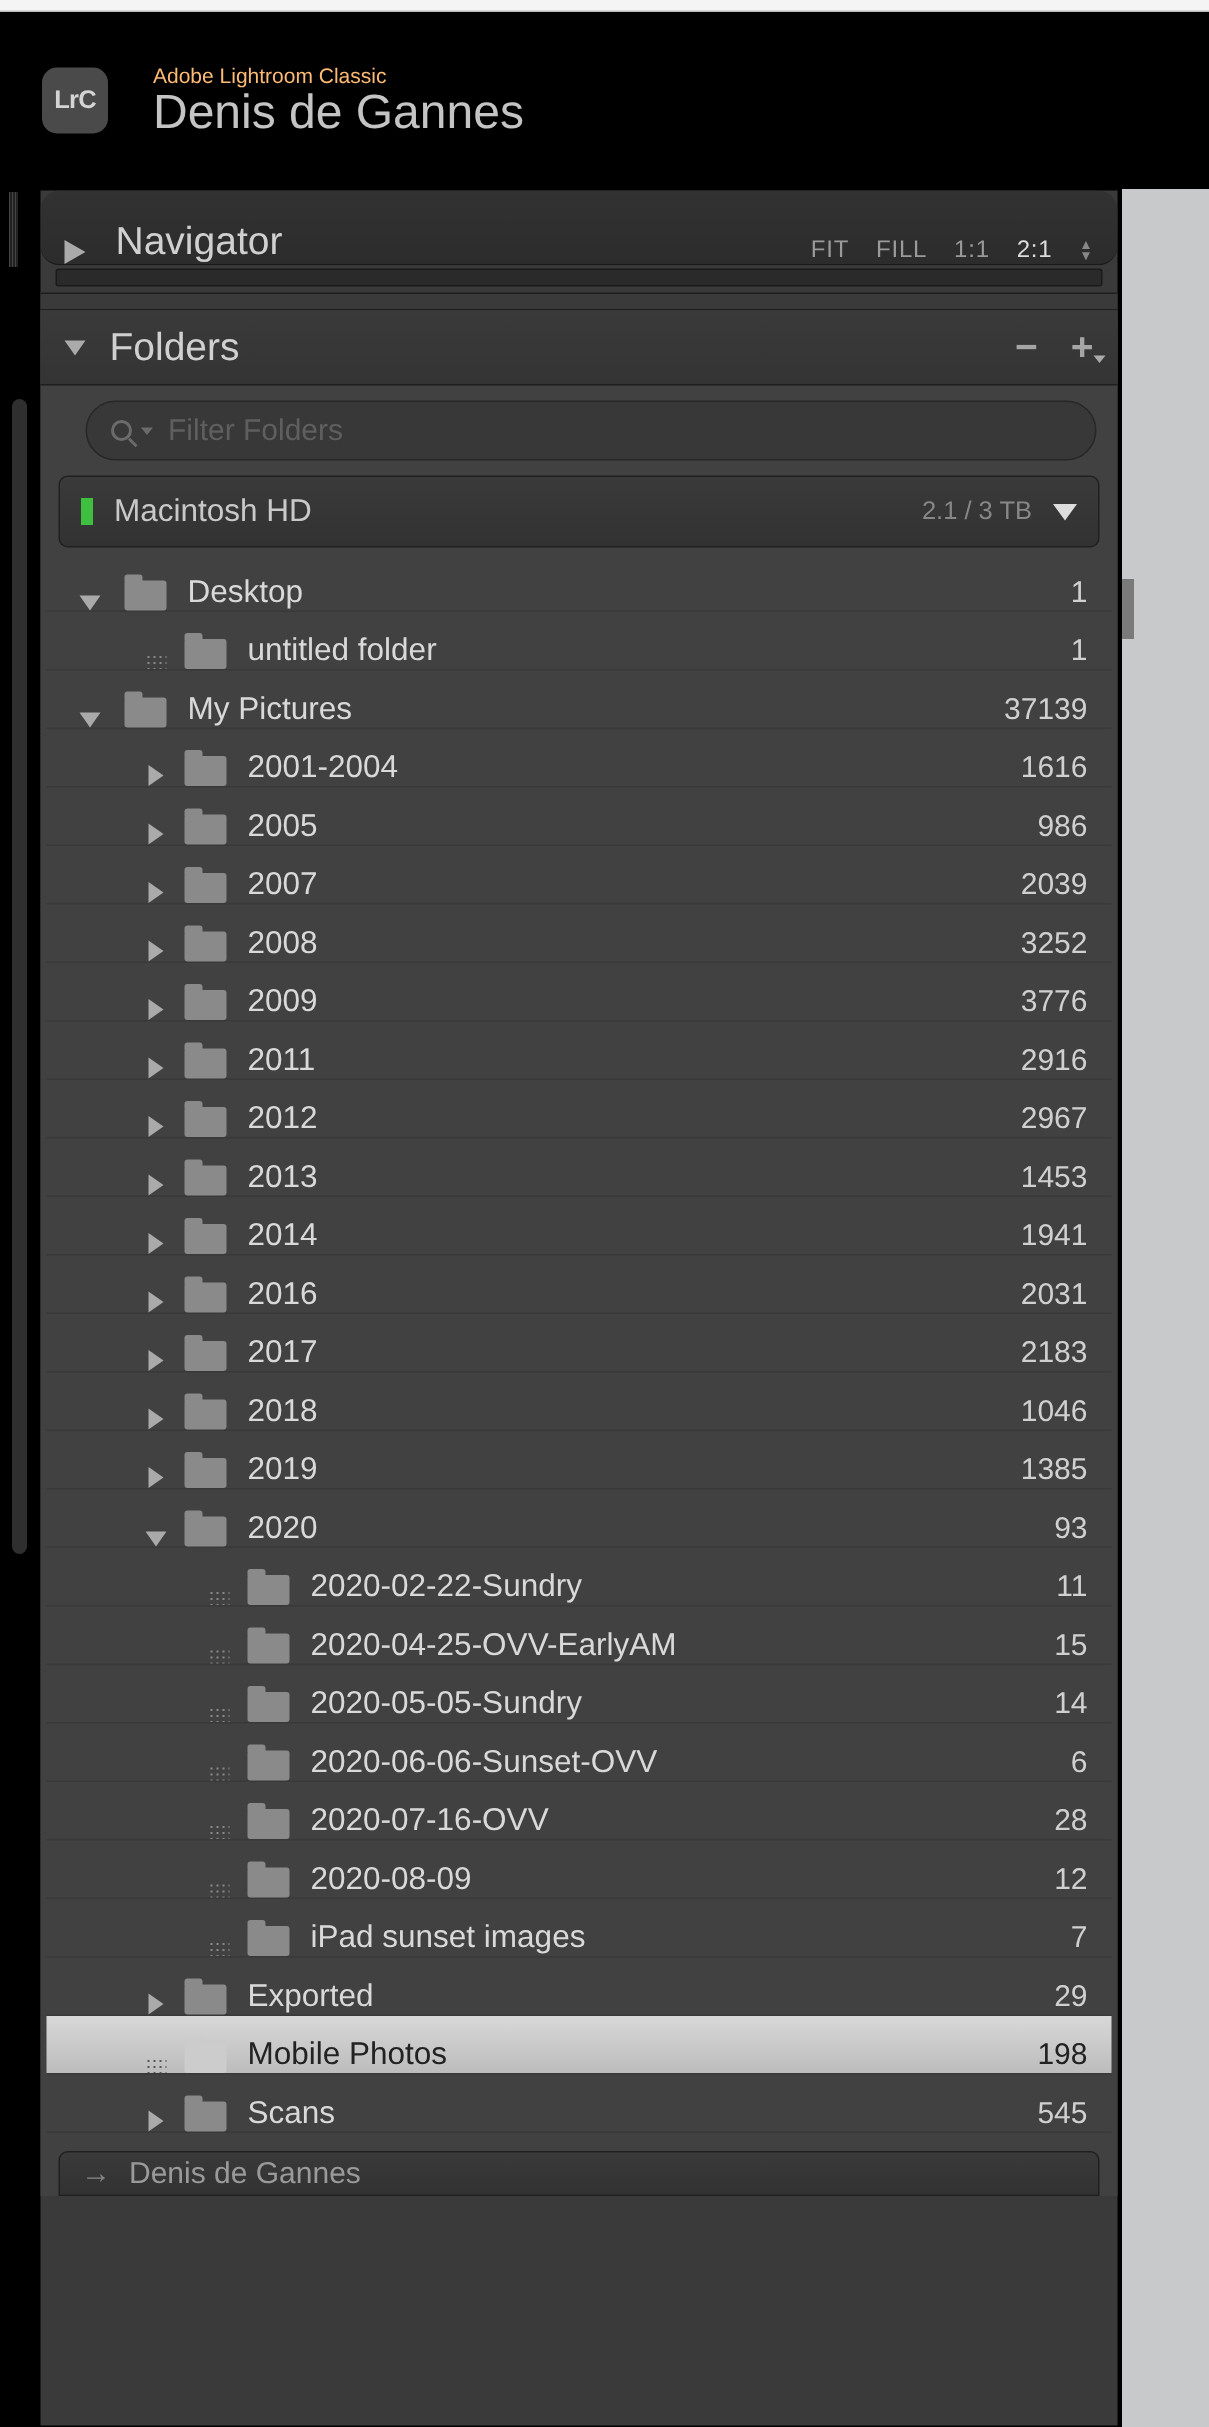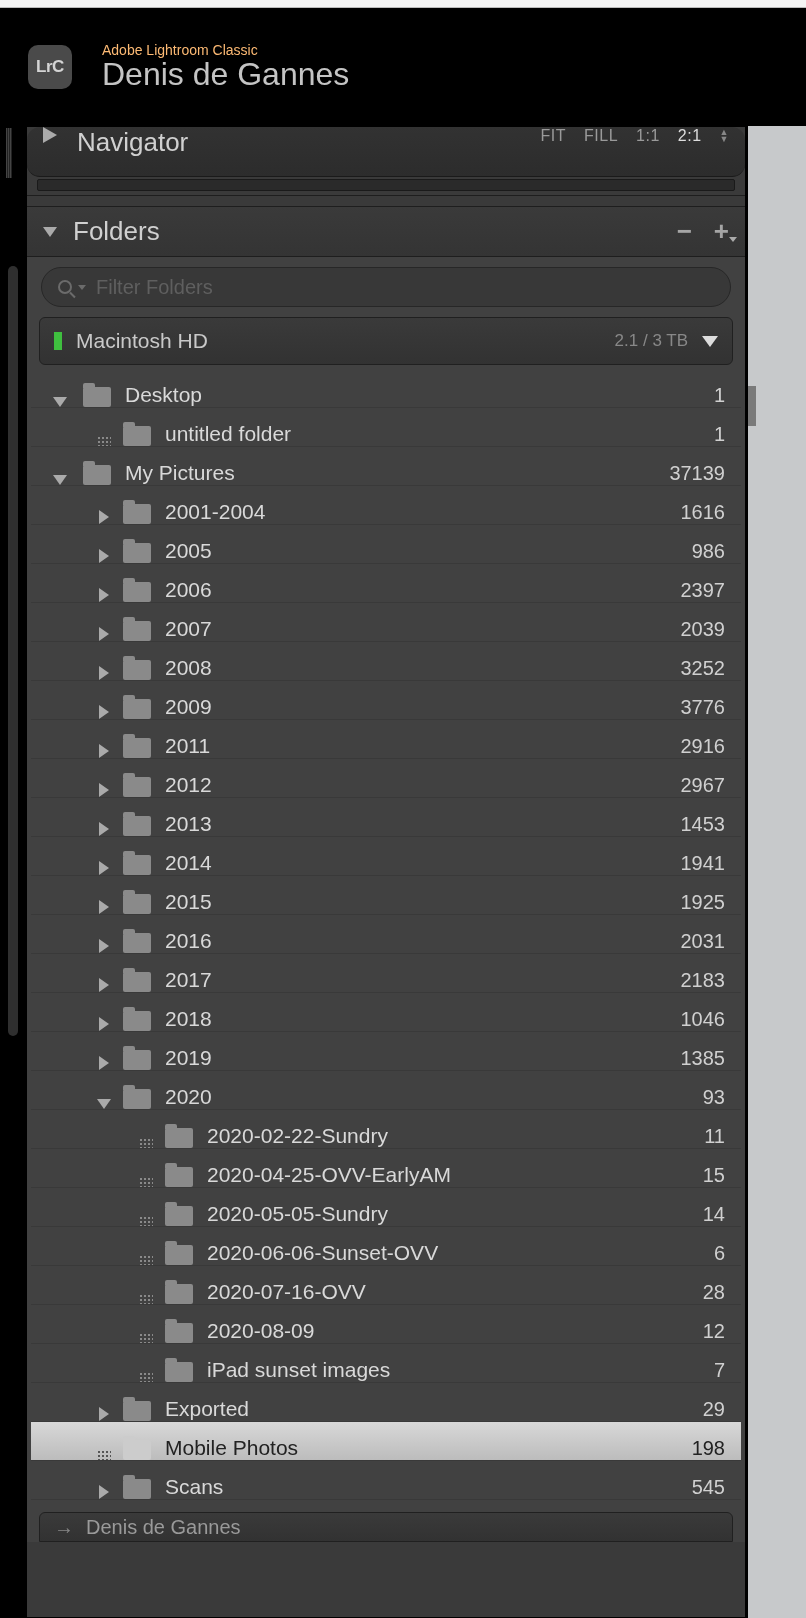--- a/index.html
+++ b/index.html
@@ -75,21 +75,21 @@
     top: 260px;
     left: 0;
     width: 8px;
     height: 40px;
     background: #7a7a7a;
   }
   .panel-header {
     height: 50px;
     background: linear-gradient(#323232, #2c2c2c);
     display: flex;
-    align-items: flex-start;
+    align-items: flex-end;
     padding: 0 16px;
     border-bottom: 1px solid #1a1a1a;
     color: #cdcdcd;
     border-radius: 13px;
   }
   .disclosure {
     width: 0; height: 0;
     border-left: 7px solid transparent;
     border-right: 7px solid transparent;
     border-top: 10px solid #aaa;
@@ -150,21 +150,21 @@
     display: flex;
     align-items: center;
     gap: 22px;
     color: #a5a5a5;
     font-size: 26px;
   }
   .minus { font-weight: bold; }
   .plus { font-weight: bold; position: relative; }
   .plus::after { content: ""; position: absolute; bottom: 5px; right: -8px; width:0;height:0;border-left:4px solid transparent;border-right:4px solid transparent;border-top:5px solid #aaa; }
   .filter-wrap {
-    padding: 10px 14px 8px 14px;
+    padding: 10px 14px 8px 30px;
     text-align: center;
   }
   .filter-input-wrap {
     background: #383838;
     border: 1px solid #272727;
     border-radius: 22px;
     height: 40px;
     display: flex;
     align-items: center;
     padding: 0 16px;
@@ -403,28 +403,20 @@
             </span>
             <span class="folder-icon"></span>
             <span class="name">2005</span>
             <span class="count">986</span>
           </div>
           <div class="row indent-1">
             <span class="arrow">
               <span class="tri-right"></span>
             </span>
             <span class="folder-icon"></span>
-            <span class="name">2006</span>
-            <span class="count">2397</span>
-          </div>
-          <div class="row indent-1">
-            <span class="arrow">
-              <span class="tri-right"></span>
-            </span>
-            <span class="folder-icon"></span>
             <span class="name">2007</span>
             <span class="count">2039</span>
           </div>
           <div class="row indent-1">
             <span class="arrow">
               <span class="tri-right"></span>
             </span>
             <span class="folder-icon"></span>
             <span class="name">2008</span>
             <span class="count">3252</span>
@@ -461,28 +453,20 @@
             <span class="name">2013</span>
             <span class="count">1453</span>
           </div>
           <div class="row indent-1">
             <span class="arrow">
               <span class="tri-right"></span>
             </span>
             <span class="folder-icon"></span>
             <span class="name">2014</span>
             <span class="count">1941</span>
-          </div>
-          <div class="row indent-1">
-            <span class="arrow">
-              <span class="tri-right"></span>
-            </span>
-            <span class="folder-icon"></span>
-            <span class="name">2015</span>
-            <span class="count">1925</span>
           </div>
           <div class="row indent-1">
             <span class="arrow">
               <span class="tri-right"></span>
             </span>
             <span class="folder-icon"></span>
             <span class="name">2016</span>
             <span class="count">2031</span>
           </div>
           <div class="row indent-1">

